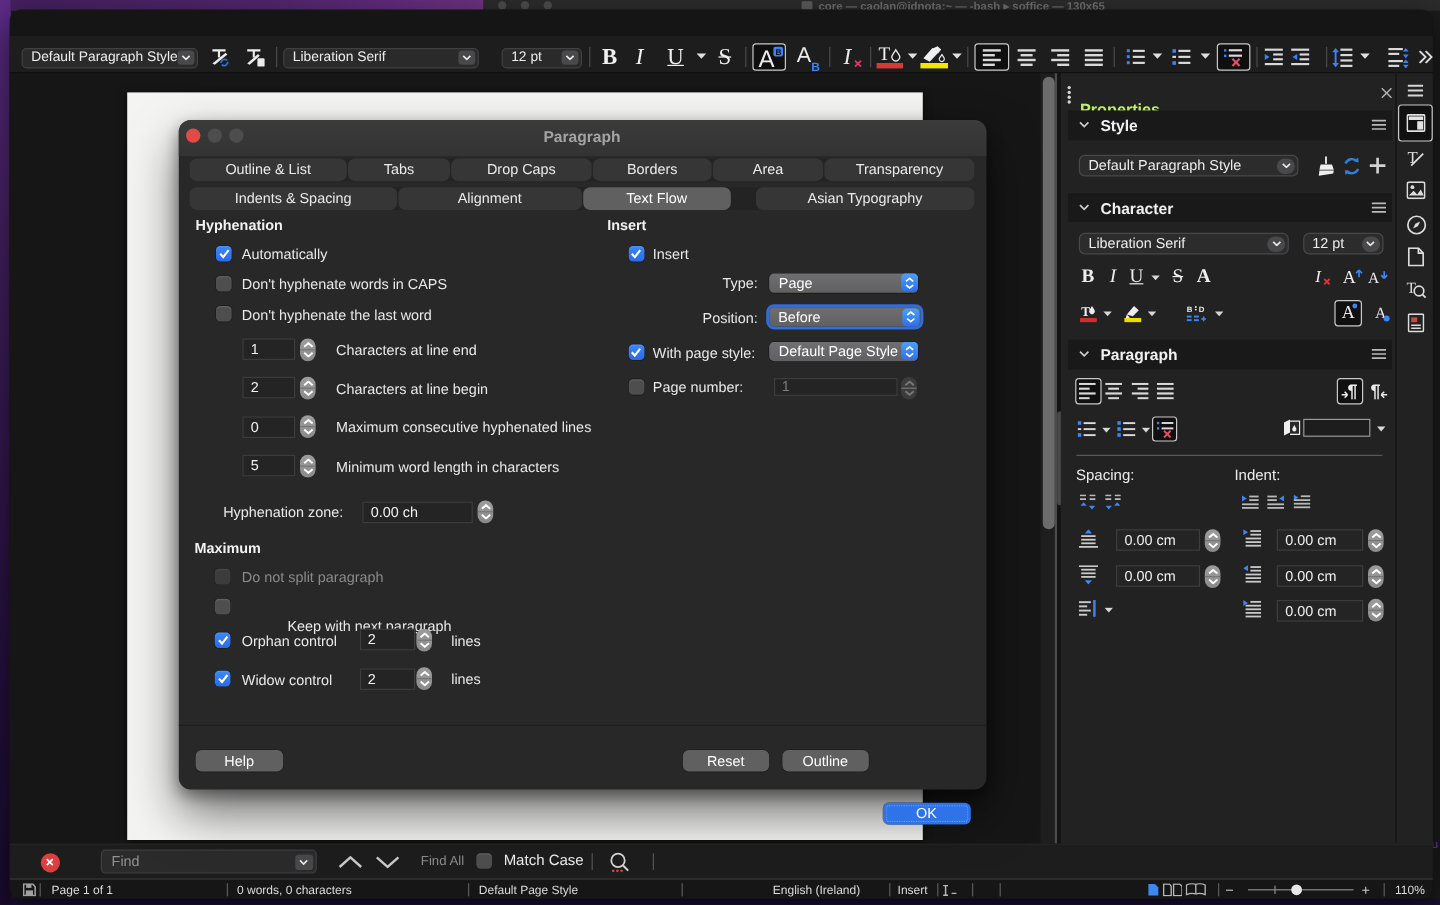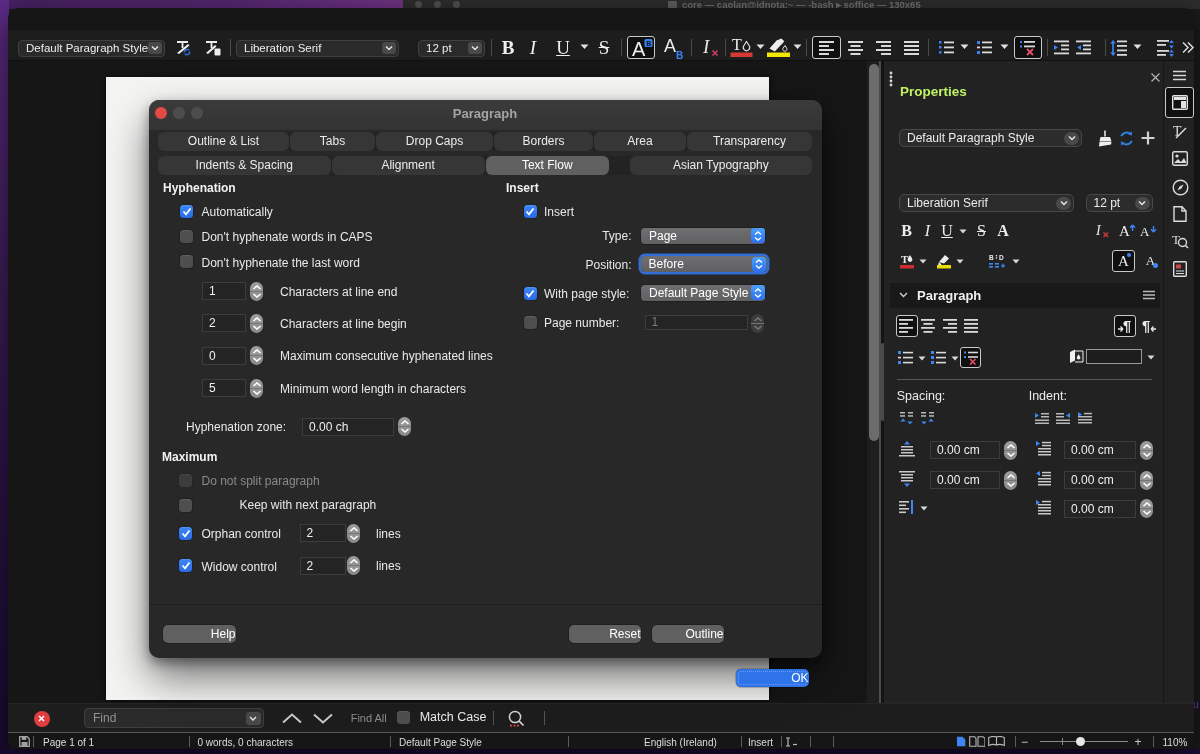--- a/index.html
+++ b/index.html
@@ -88,21 +88,21 @@
     font-size:12px; line-height:16px; padding-left:6px; }
   .stepper { position:absolute; width:13px; height:19px; border-radius:6.5px;
     background:linear-gradient(#9d9d9d,#8a8a8a); }
   .stepper:after { content:""; position:absolute; left:0; top:9.2px; width:13px; height:1px; background:#757575; }
   .stepper svg { position:absolute; left:1.5px; }
   .popup { position:absolute; height:16px; background:linear-gradient(#6f6f71,#606062); border-radius:4px; color:#fff;
     font-size:12px; line-height:16px; padding-left:8px; box-shadow:0 0 0 0.5px rgba(0,0,0,0.5); }
   .popup .bst { position:absolute; right:0.5px; top:0.5px; width:14px; height:15px; border-radius:3.5px;
     background:linear-gradient(#49a0f9,#2d6ff0); }
   .dbtn { position:absolute; height:18px; border-radius:5px; background:#606060; color:#fff;
-    font-size:12px; text-align:right; line-height:18px; box-shadow:0 0 0 0.5px rgba(0,0,0,0.4); }
+    font-size:12px; text-align:center; line-height:18px; box-shadow:0 0 0 0.5px rgba(0,0,0,0.4); }
   svg { display:block; }
 </style>
 </head>
 <body>
 <div id="screen">
   <div class="abs" id="desk-left"></div>
   <div class="abs" id="desk-topstrip"></div>
   <div class="abs" id="desk-term">
     <div class="tdot" style="left:12px"></div>
     <div class="tdot" style="left:31px"></div>
@@ -365,20 +365,31 @@
             <circle cx="2" cy="6" r="1.4"></circle>
             <circle cx="2" cy="10" r="1.4"></circle>
             <circle cx="2" cy="14" r="1.4"></circle>
           </g>
         </svg>
       <div style="position:absolute;left:16px;top:9px;font-size:13.5px;font-weight:bold;color:#bef264;margin-top:14px;">Properties</div>
       <svg style="position:absolute;left:266px;top:11px;" width="11" height="11" viewBox="0 0 11 11">
           <path d="M1.5 1.5l8 8M9.5 1.5l-8 8" stroke="#b4b4b4" stroke-width="1.2"></path>
         </svg>
 
+      <div class="shead" style="top:31px;">
+        <svg class="chev" width="9" height="6" viewBox="0 0 9 6">
+            <path d="M1 1l3.5 3.5L8 1" stroke="#cfcfcf" stroke-width="1.4" fill="none"></path>
+          </svg>
+        <div class="tt">Style</div>
+        <svg class="hm" width="12" height="10" viewBox="0 0 12 10">
+            <g stroke="#b9b9b9" stroke-width="1.4">
+              <path d="M0 1.5h12M0 5h12M0 8.5h12"></path>
+            </g>
+          </svg>
+      </div>
       <div class="scombo" style="left:15px;top:68px;width:183px;">Default Paragraph Style
         <div class="dd">
             <svg width="8" height="5" viewBox="0 0 8 5">
               <path d="M1 1l3 3 3-3" stroke="#e8e8e8" stroke-width="1.4" fill="none"></path>
             </svg>
           </div>
       </div>
       <div class="sicon" style="left:212px;top:68px;width:18px;height:18px;">
         <svg width="16" height="17" viewBox="0 0 16 17">
             <path d="M8 0.5v6" stroke="#e6e6e6" stroke-width="1.6"></path>
@@ -393,20 +404,31 @@
             <path d="M13.8 1.2l0.4 4.2-4.1-1z" fill="#2e7fd8"></path>
             <path d="M3.2 15.8l-0.4-4.2 4.1 1z" fill="#2e7fd8"></path>
           </svg>
       </div>
       <div class="sicon" style="left:255px;top:68px;width:18px;height:18px;">
         <svg width="16" height="16" viewBox="0 0 16 16">
             <path d="M8 1.5v13M1.5 8h13" stroke="#d2d2d2" stroke-width="2.2"></path>
           </svg>
       </div>
 
+      <div class="shead" style="top:100px;height:24px;">
+        <svg class="chev" width="9" height="6" viewBox="0 0 9 6">
+            <path d="M1 1l3.5 3.5L8 1" stroke="#cfcfcf" stroke-width="1.4" fill="none"></path>
+          </svg>
+        <div class="tt">Character</div>
+        <svg class="hm" width="12" height="10" viewBox="0 0 12 10">
+            <g stroke="#b9b9b9" stroke-width="1.4">
+              <path d="M0 1.5h12M0 5h12M0 8.5h12"></path>
+            </g>
+          </svg>
+      </div>
       <div class="scombo" style="left:15px;top:133px;width:175px;">Liberation Serif
         <div class="dd">
             <svg width="8" height="5" viewBox="0 0 8 5">
               <path d="M1 1l3 3 3-3" stroke="#e8e8e8" stroke-width="1.4" fill="none"></path>
             </svg>
           </div>
       </div>
       <div class="scombo" style="left:201.5px;top:133px;width:67px;">12 pt
         <div class="dd">
             <svg width="8" height="5" viewBox="0 0 8 5">
@@ -988,21 +1010,21 @@
           </svg>
           <svg style="top:11px" width="10" height="5" viewBox="0 0 10 5">
             <path d="M1.5 1L5 4l3.5-3" stroke="#fff" stroke-width="1.6" fill="none"></path>
           </svg>
         </div>
 
       <div class="dhead" style="left:13.5px;top:350px;">Maximum</div>
       <div class="cb" style="left:30.5px;top:373.5px;opacity:0.55;"></div>
       <div class="dlabel" style="left:53px;top:374px;color:#8a8a8a;">Do not split paragraph</div>
       <div class="cb" style="left:30.5px;top:398.5px;"></div>
-      <div class="dlabel" style="left:53px;top:398px;padding-left:38px;">Keep with next paragraph</div>
+      <div class="dlabel" style="left:53px;top:415px;padding-left:38px;">Keep with next paragraph</div>
 
       <div class="cb on" style="left:30.5px;top:426.5px;">
           <svg width="10" height="9" viewBox="0 0 10 9">
             <path d="M1.5 4.5l2.5 2.8L8.5 1.5" stroke="#fff" stroke-width="1.8" fill="none"></path>
           </svg>
         </div>
       <div class="dlabel" style="left:53px;top:427px;">Orphan control</div>
       <div class="spin" style="left:151px;top:424px;width:46.5px;height:18px;">2</div>
       <div class="stepper" style="left:198.5px;top:423.5px;">
           <svg style="top:3px" width="10" height="5" viewBox="0 0 10 5">

